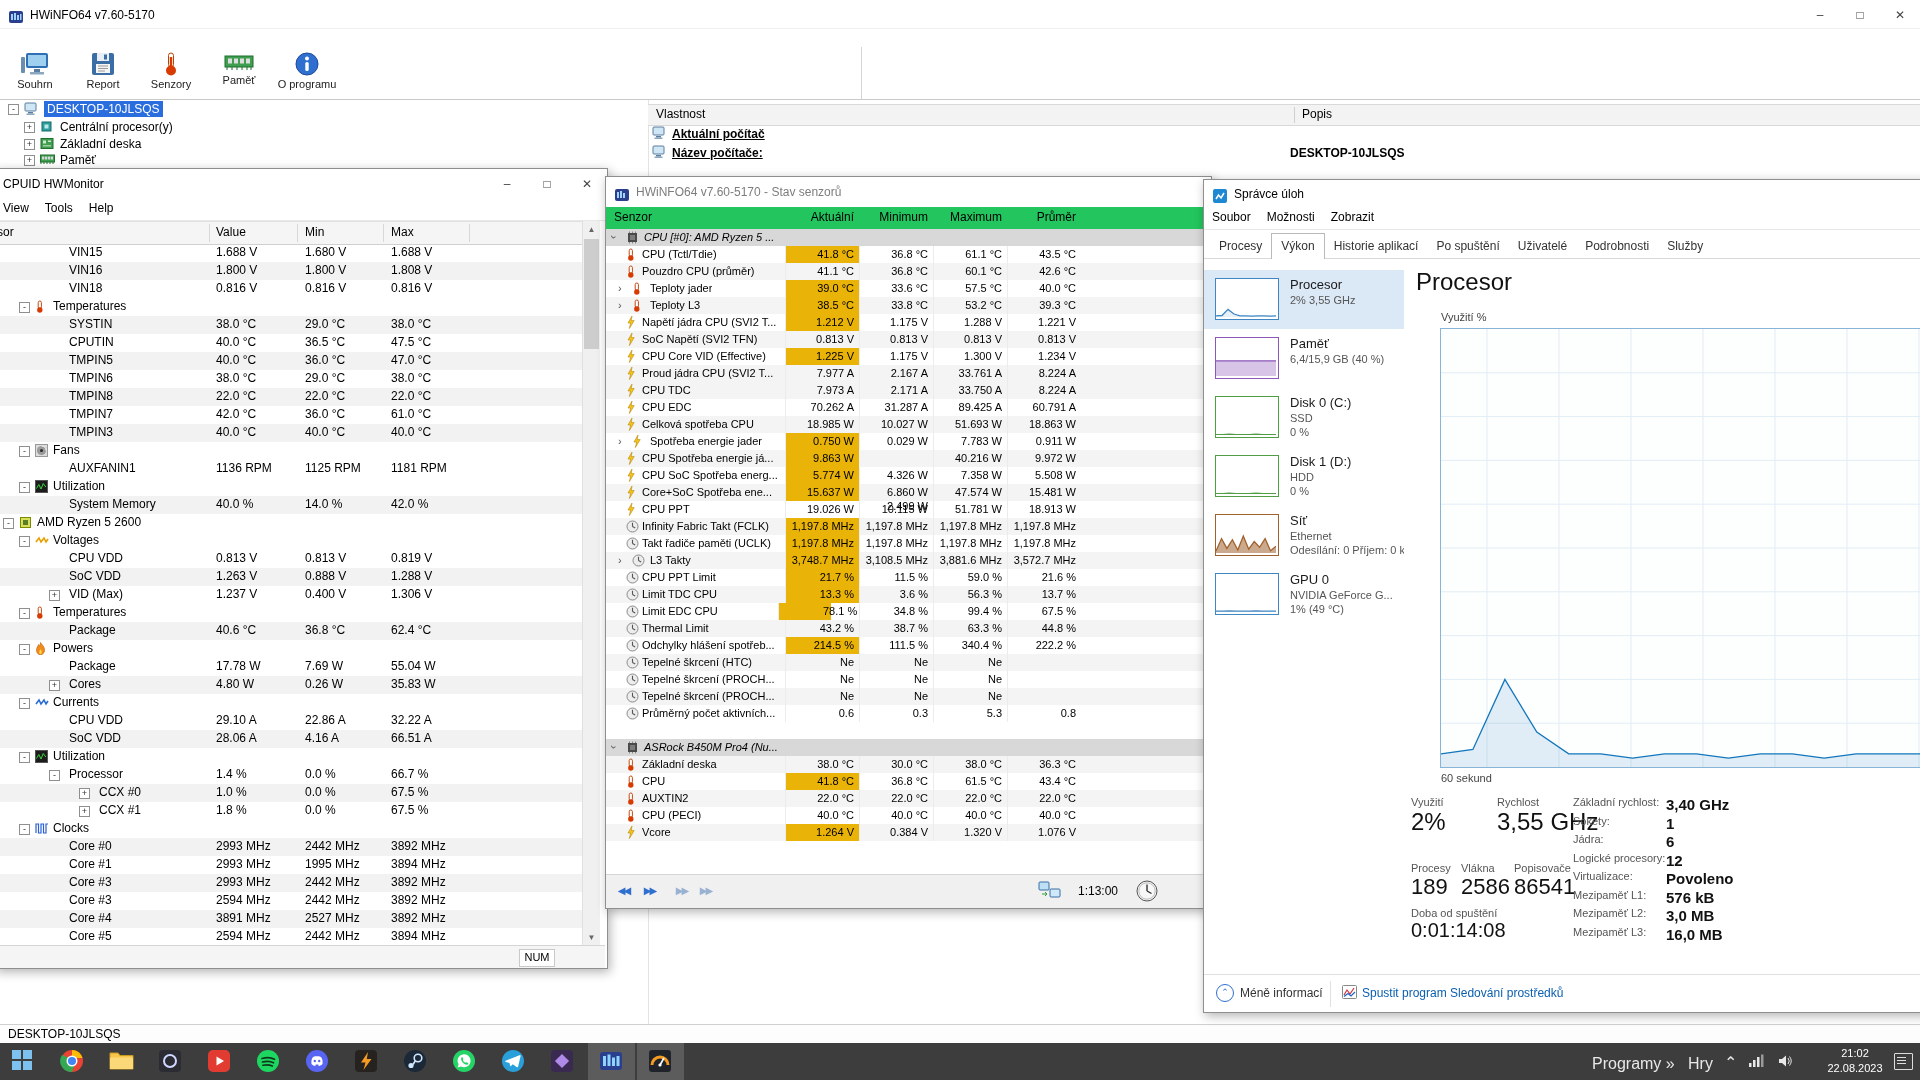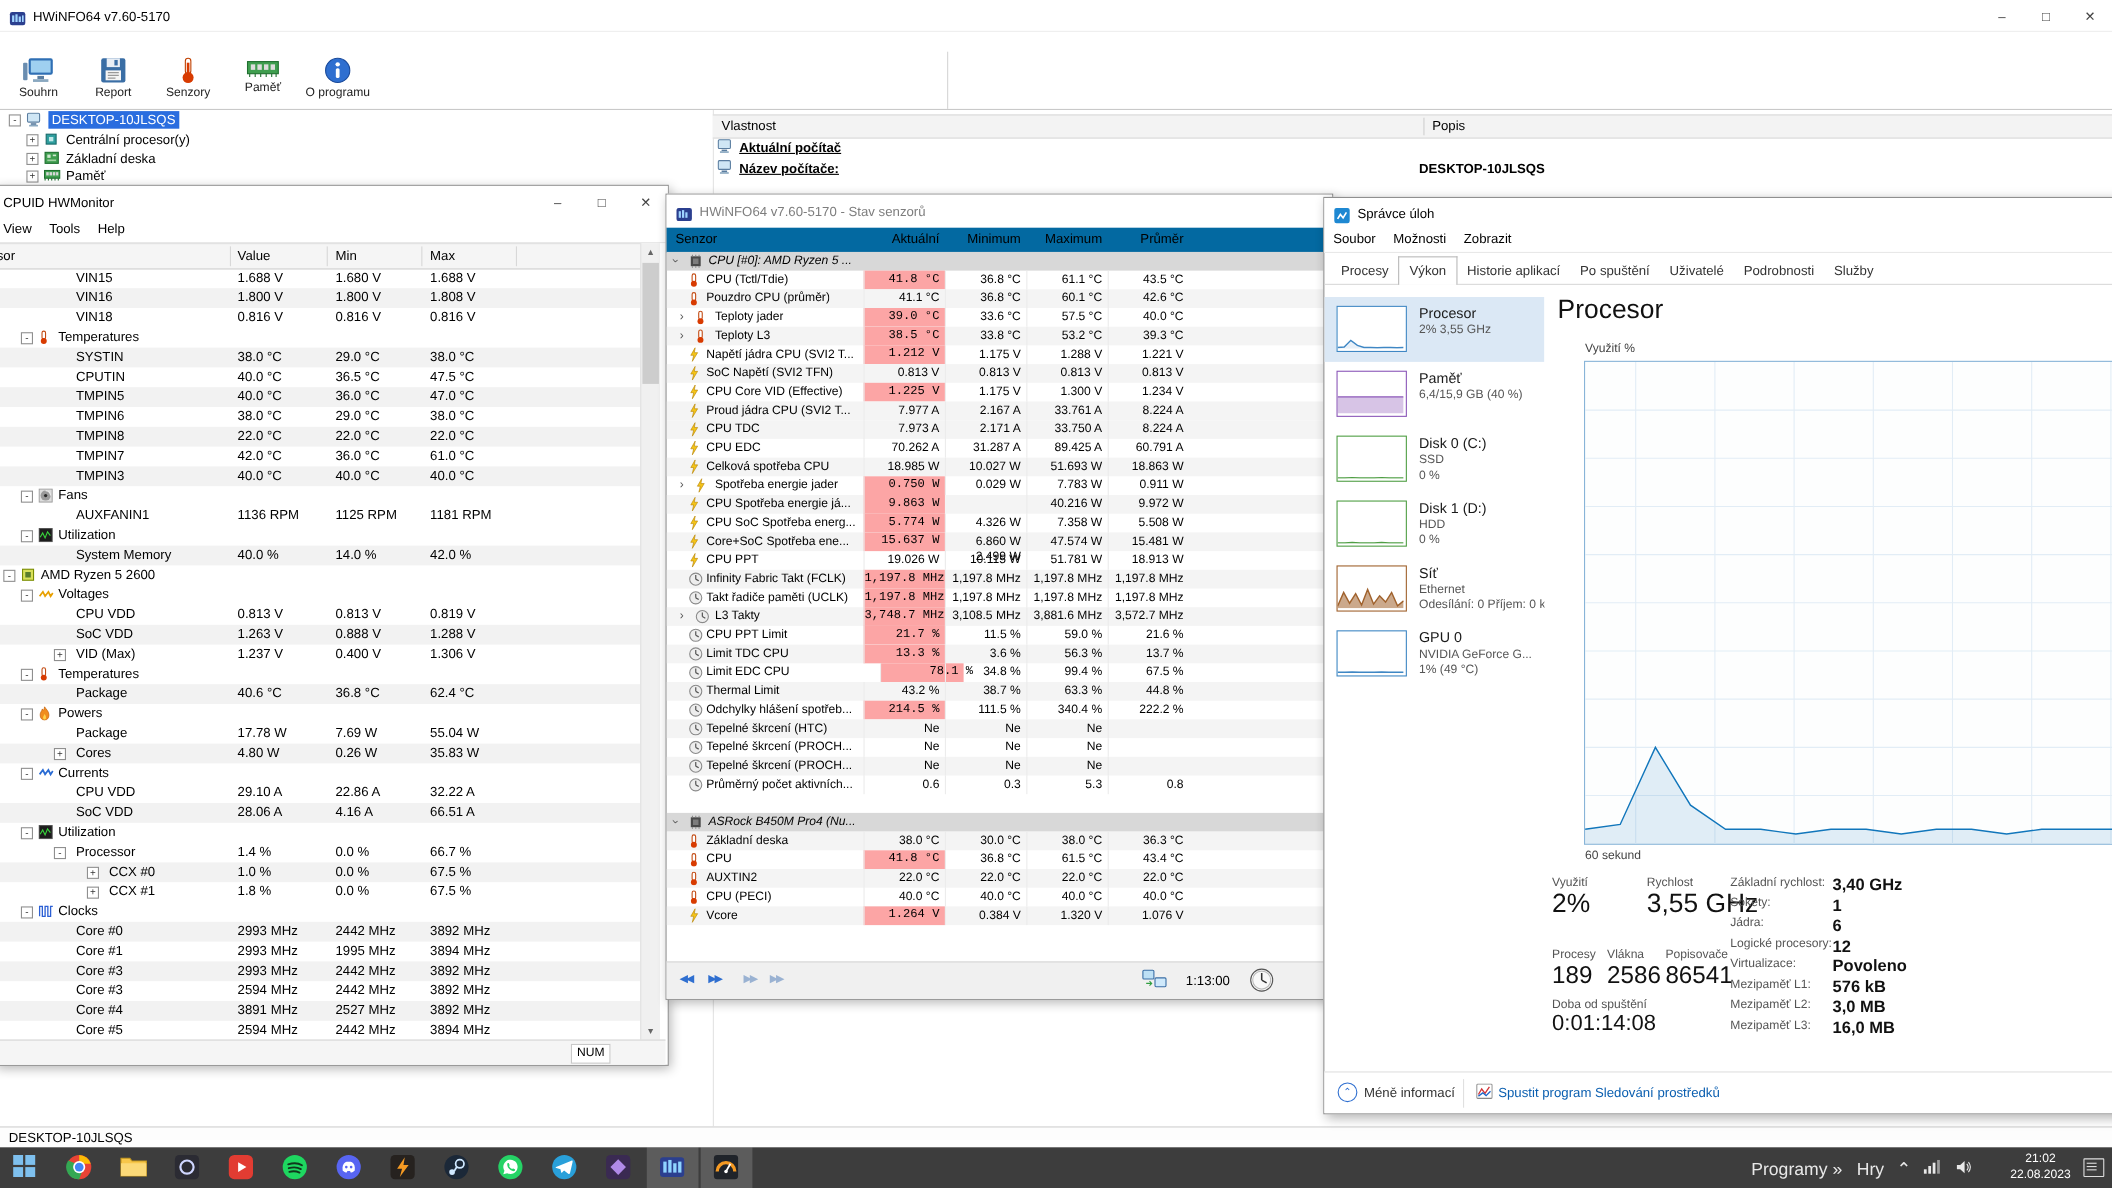--- a/index.html
+++ b/index.html
@@ -49,30 +49,30 @@
       border-left:1px solid #e0e0e0;}
   .sbarrow{position:absolute;left:0;width:17px;height:17px;font-size:8px;color:#666;text-align:center;line-height:17px;}
   #hwm-thumb{position:absolute;left:1px;top:18px;width:15px;height:110px;background:#cdcdcd;}
   #hwm-status{position:absolute;left:0;bottom:0;width:610px;height:22px;border-top:1px solid #d5d5d5;
       background:#f5f5f5;font-size:11px;}
   #num-box{position:absolute;left:524px;top:3px;width:34px;height:16px;border:1px solid #c9c9c9;
       background:#fff;text-align:center;line-height:15px;}
   
   #w-sen{left:605px;top:176px;width:605px;height:731px;}
   #sen-title .tb-title{color:#7d7d7d;}
-  #sen-header{position:absolute;left:0;top:30px;width:603px;height:22px;background:#0369a1;
+  #sen-header{position:absolute;left:0;top:30px;width:603px;height:22px;background:#22c55e;
       border-bottom:1px solid #cfcfcf;font-size:12px;line-height:21px;}
   .sen-h{position:absolute;top:0;text-align:right;}
   #sen-body{position:absolute;left:0;top:52px;width:603px;height:629px;overflow:hidden;}
   .senrow{position:relative;height:17px;font-size:11px;line-height:16px;white-space:nowrap;}
   .senrow.alt{background:#f4f4f4;}
   .senrow.sec{background:#d8d8d8;font-style:italic;}
   .sencell{position:absolute;top:0;height:17px;text-align:right;padding-right:5px;box-sizing:border-box;
       border-left:1px solid #ececec;}
-  .sencell.hl{background:#fca5a5;font-family:Liberation Mono, monospace;}
+  .sencell.hl{background:#eab308;}
   .chev{position:absolute;color:#555;font-size:11px;}
   #sen-footer{position:absolute;left:0;bottom:0;width:603px;height:33px;background:#f0f0f0;
       border-top:1px solid #d5d5d5;}
   .sf-btn{position:absolute;top:5px;width:23px;height:23px;text-align:center;line-height:22px;
       font-size:10px;letter-spacing:-2px;}
   .sf-blue{color:#2f6fd0;}  .sf-gray{color:#9ab2d2;}
   #sen-time{position:absolute;left:472px;top:9px;font-size:12px;}
   
   #w-tm{left:1203px;top:179px;width:760px;height:832px;}
   #tm-tabs{position:absolute;left:0;top:51px;width:100%;height:27px;border-bottom:1px solid #d9d9d9;
@@ -783,21 +783,21 @@
         <span class="sencell" style="left: 253px; width: 74px;">3.6 %</span>
         <span class="sencell" style="left: 327px; width: 74px;">56.3 %</span>
         <span class="sencell" style="left: 401px; width: 74px;">13.7 %</span>
       </div>
       <div class="senrow">
         <span style="position: absolute; left: 20px; top: 2px;"><svg width="13" height="13">
             <circle cx="6.5" cy="6.5" r="5.5" fill="#ededed" stroke="#8a8a8a"></circle>
             <path d="M6.5 6.5 L6.5 2.8 M6.5 6.5 L9.2 8" stroke="#555" stroke-width="1.1" fill="none"></path>
           </svg></span>
         <span style="position: absolute; left: 36px; max-width: 142px; overflow: hidden;">Limit EDC CPU</span>
-        <span class="sencell hl" style="left: 194px; width: 76px; padding-left: 44px;">78.1 %</span>
+        <span class="sencell hl" style="left: 172px; width: 53px; padding-left: 44px;">78.1 %</span>
         <span class="sencell" style="left: 253px; width: 74px;">34.8 %</span>
         <span class="sencell" style="left: 327px; width: 74px;">99.4 %</span>
         <span class="sencell" style="left: 401px; width: 74px;">67.5 %</span>
       </div>
       <div class="senrow alt">
         <span style="position: absolute; left: 20px; top: 2px;"><svg width="13" height="13">
             <circle cx="6.5" cy="6.5" r="5.5" fill="#ededed" stroke="#8a8a8a"></circle>
             <path d="M6.5 6.5 L6.5 2.8 M6.5 6.5 L9.2 8" stroke="#555" stroke-width="1.1" fill="none"></path>
           </svg></span>
         <span style="position: absolute; left: 36px; max-width: 142px; overflow: hidden;">Thermal Limit</span>

